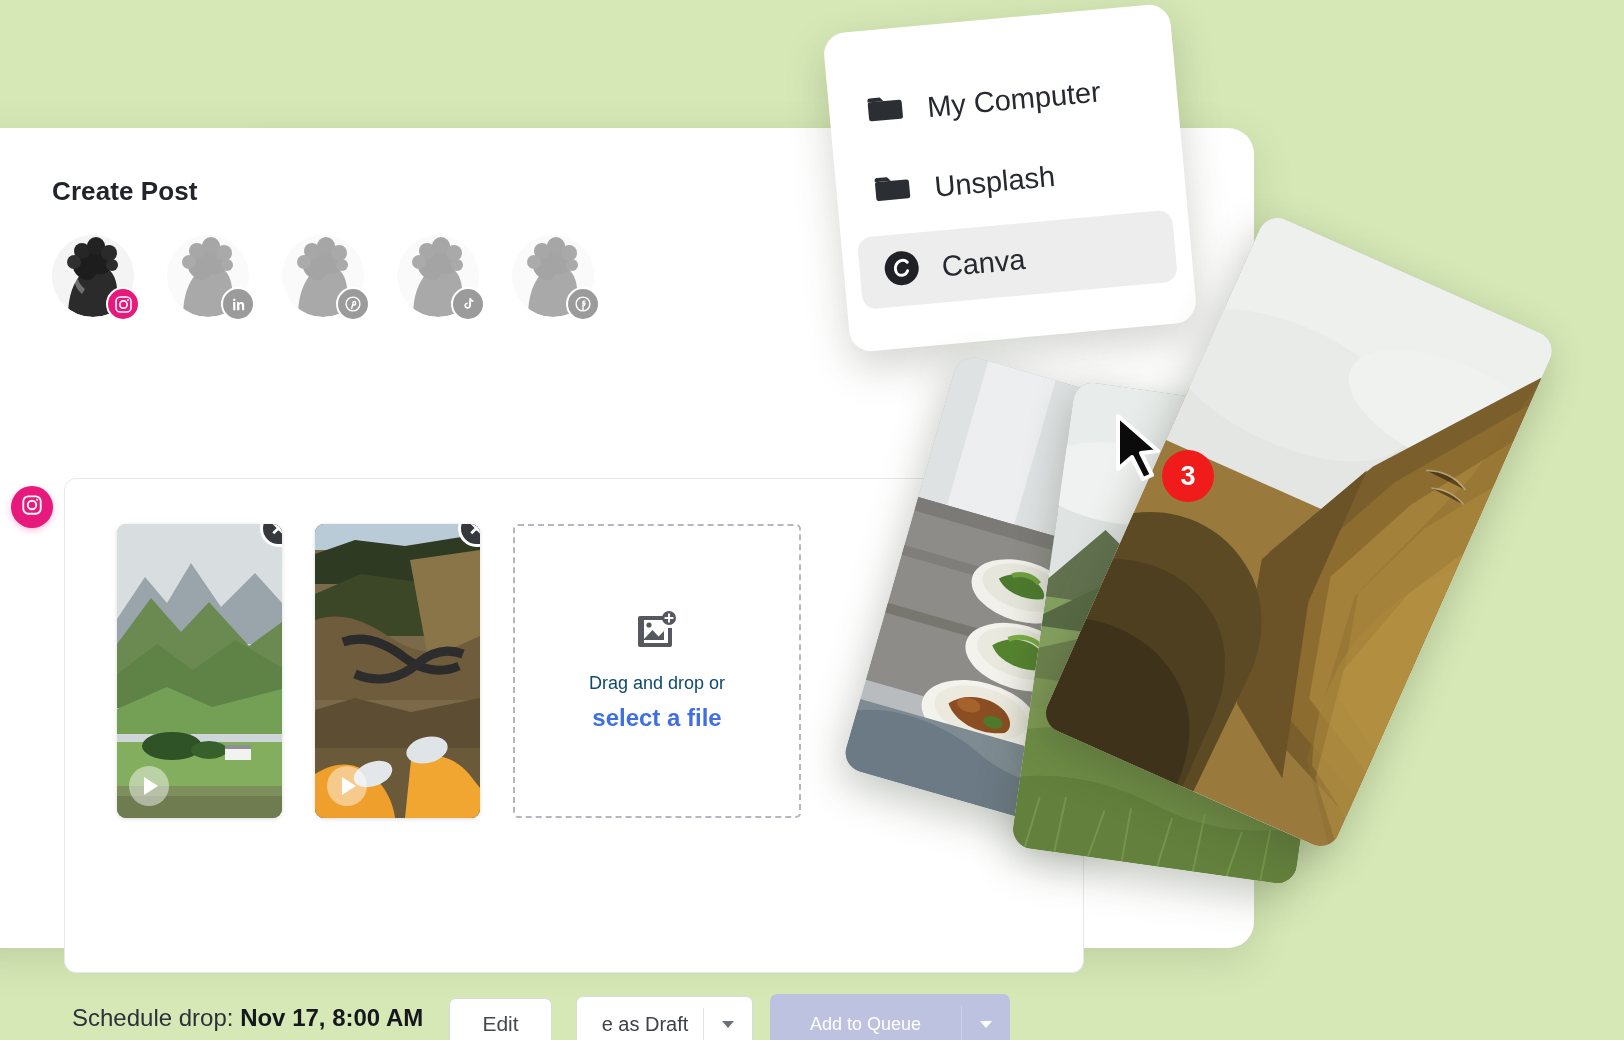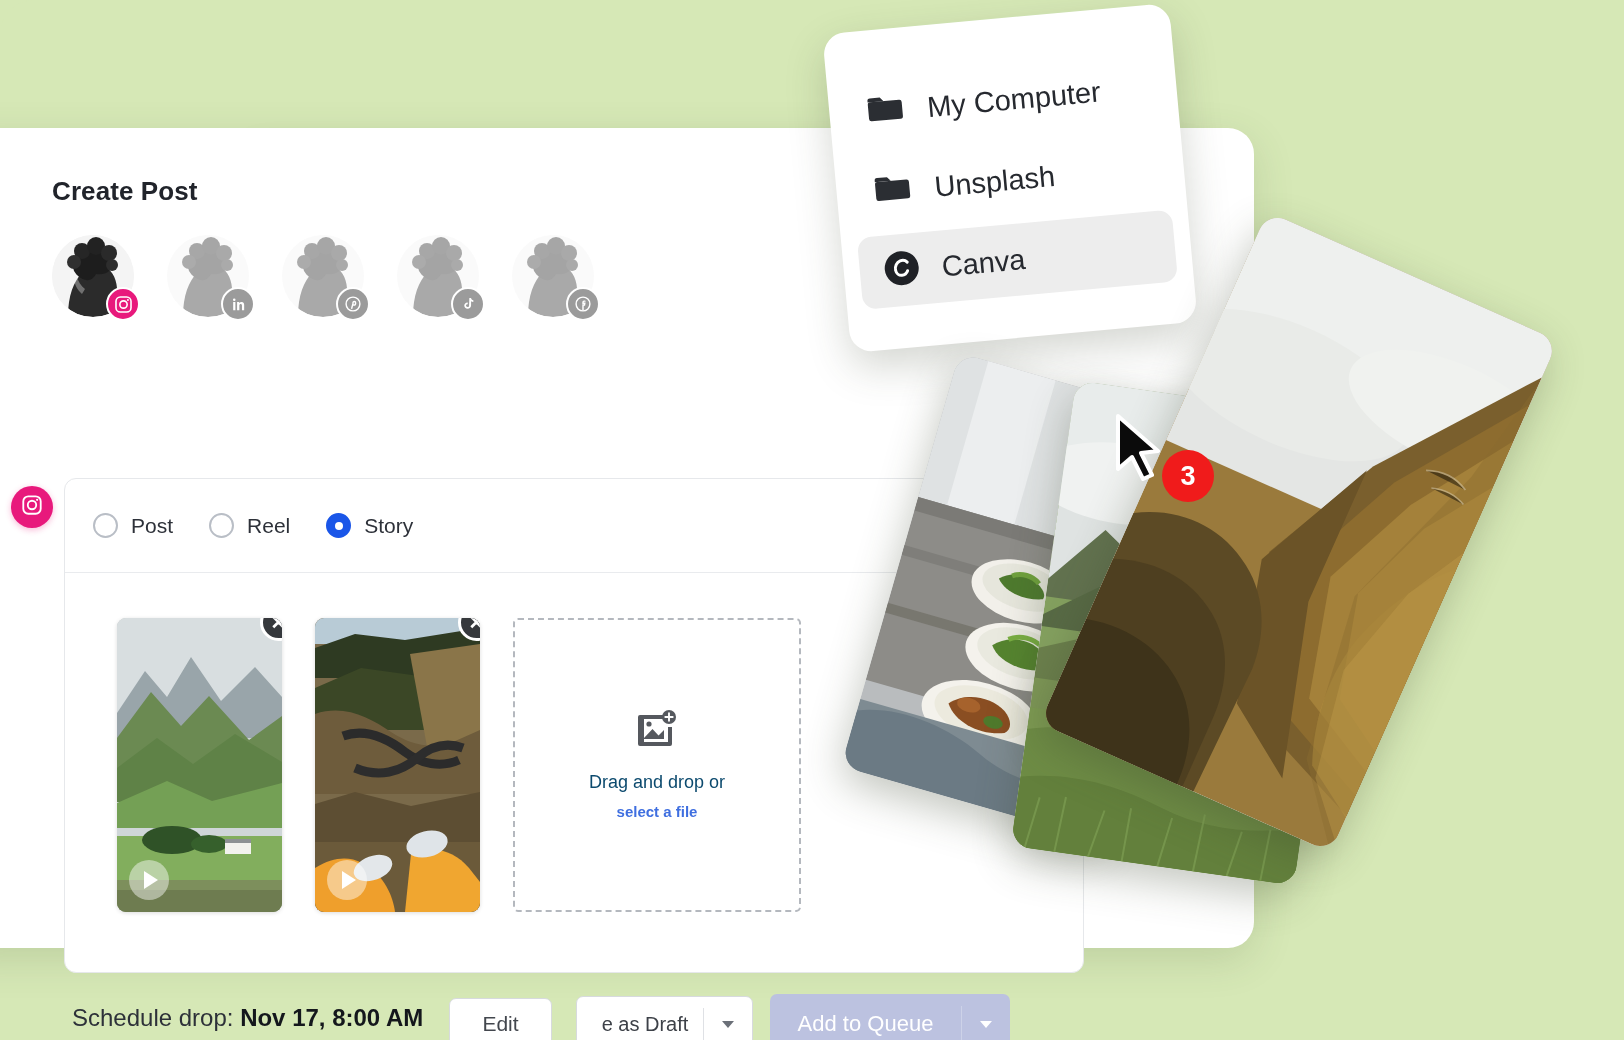--- a/index.html
+++ b/index.html
@@ -158,21 +158,21 @@
     border-radius: 5px;
     display: flex; flex-direction: column;
     align-items: center; justify-content: center;
     gap: 4px;
     flex: none;
     cursor: pointer;
   }
   .dz-icon { margin-bottom: 18px; }
   .dz-text { font-size: 18px; color: #0c4a6e; }
   .dz-link {
-    font-size: 15px; color: #3f6fe0; font-weight: bold;
+    font-size: 24px; color: #3f6fe0; font-weight: bold;
     margin-top: 6px;
   }
   .sched {
     position: absolute; left: 112px; top: 876px;
     font-size: 24px; color: #2d3139; white-space: nowrap;
   }
   .sched b { color: #14171c; font-weight: bold; margin-top: 8px; }
   .edit-btn {
     position: absolute; left: 489px; top: 870px;
     width: 103px; height: 52px;
@@ -206,21 +206,21 @@
   }
   .queue-grp {
     position: absolute; left: 810px; top: 866px;
     width: 240px; height: 60px;
     background: #bcc2e0; border-radius: 7px;
     display: flex; align-items: center;
     overflow: hidden;
   }
   .queue-grp .lbl {
     flex: 1; display: flex; align-items: center; justify-content: center;
-    font-size: 22px; color: #ffffff; white-space: nowrap;
+    font-size: 18px; color: #ffffff; white-space: nowrap;
   }
   .queue-grp .sep { width: 1px; height: 36px; background: #cdd2e8; }
   .queue-grp .caret::after { border-top-color: #ffffff; }
 
   
   .src-menu {
     position: absolute;
     left: 836px; top: 18px;
     width: 348px; height: 320px;
     background: #ffffff;
@@ -426,34 +426,20 @@
       <svg width="22" height="22" viewBox="0 0 24 24" fill="none" stroke="#fff" stroke-width="2">
         <rect x="2.5" y="2.5" width="19" height="19" rx="5.5"></rect>
         <circle cx="12" cy="12" r="4.6"></circle>
           <circle cx="17.6" cy="6.4" r="1.2" fill="#fff" stroke="none"></circle>
       </svg>
     </span>
   </div>
 
   <div class="composer">
 
-    <div class="composer-head">
-      <div class="radio-opt">
-        <span class="radio-dot"></span>
-        <span class="radio-label">Post</span>
-      </div>
-      <div class="radio-opt">
-        <span class="radio-dot"></span>
-        <span class="radio-label">Reel</span>
-      </div>
-      <div class="radio-opt checked">
-        <span class="radio-dot"></span>
-        <span class="radio-label">Story</span>
-      </div>
-    </div>
 
     <div class="media-strip">
 
       <div class="thumb">
         <svg viewBox="0 0 165 294" preserveAspectRatio="xMidYMid slice">
           <rect width="165" height="294" fill="#cfd6d8"></rect>
           <rect width="165" height="120" fill="#d8dee0"></rect>
           <path d="M0 95l28-42 22 26 24-40 30 44 34-34 27 30v41H0z" fill="#8e9ba0" opacity=".85"></path>
           <path d="M0 120l34-46 30 34 28-30 40 44 33-24v54H0z" fill="#6b8a52"></path>
           <path d="M0 150l40-30 36 26 42-30 47 28v40H0z" fill="#5f8247"></path>

